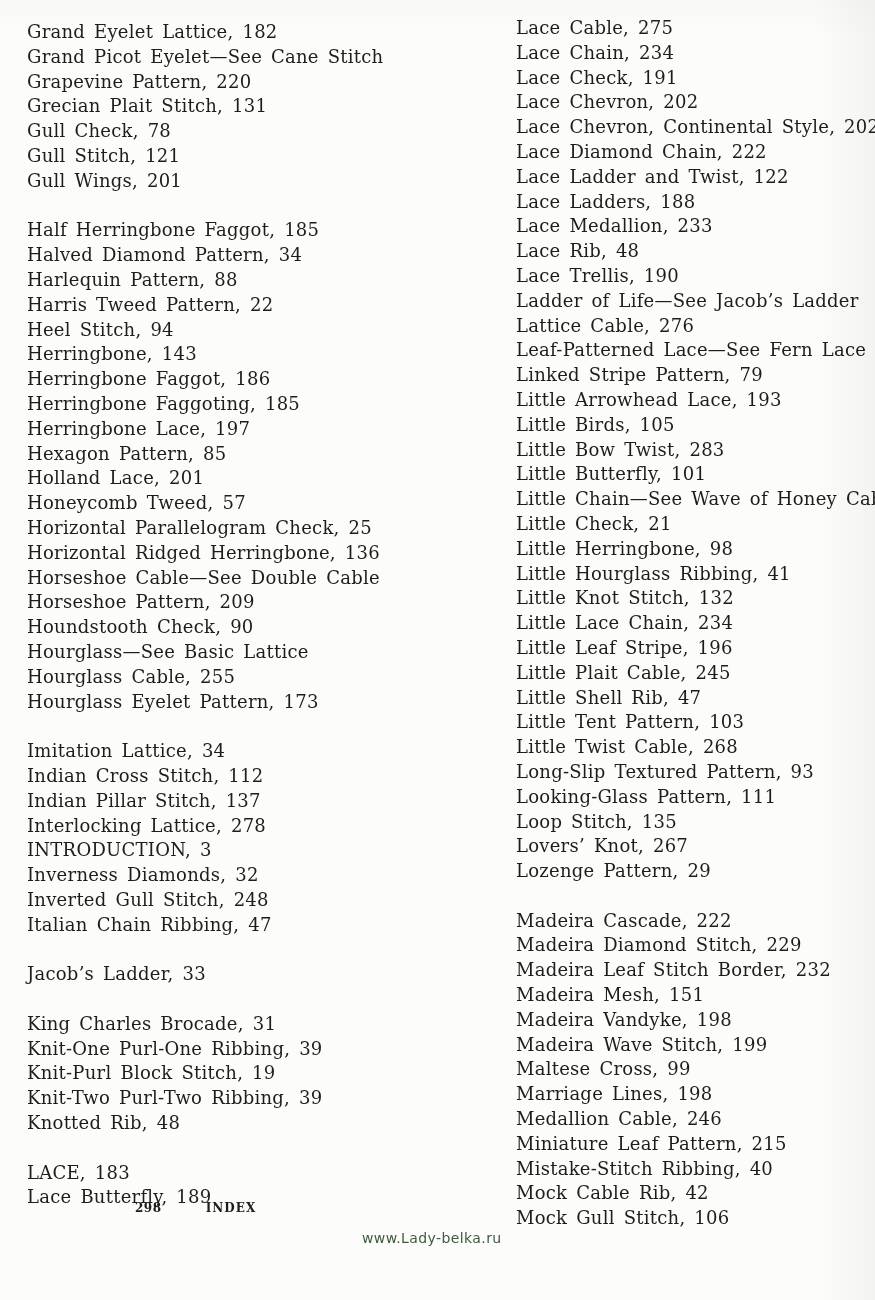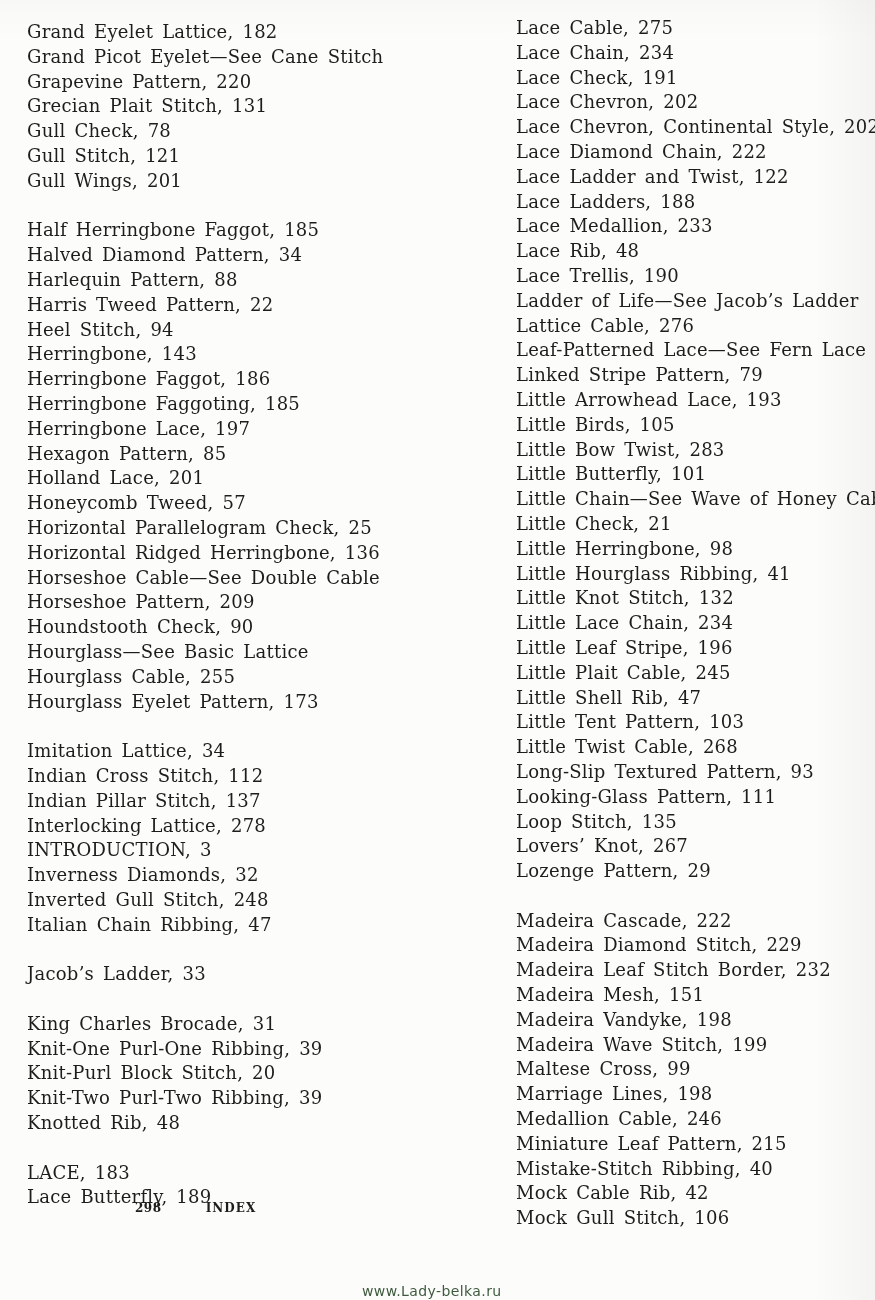--- a/index.html
+++ b/index.html
@@ -30,21 +30,21 @@
     line-height: 24.8px;
     font-size: 18px;
     white-space: nowrap;
     letter-spacing: 0.25px;
     word-spacing: 3px;
   }
   .line.blank {  }
   .watermark {
     position: absolute;
     left: 362px;
-    top: 1282px;
+    top: 1229px;
     font-family: "DejaVu Sans", sans-serif;
     font-size: 14px;
     line-height: 18px;
     letter-spacing: 0.4px;
     color: #3e5a3e;
   }
   .footer {
     position: absolute;
     left: 135px;
     top: 1196px;
@@ -104,21 +104,21 @@
       <div class="line">Interlocking Lattice, 278</div>
       <div class="line">INTRODUCTION, 3</div>
       <div class="line">Inverness Diamonds, 32</div>
       <div class="line">Inverted Gull Stitch, 248</div>
       <div class="line">Italian Chain Ribbing, 47</div>
       <div class="line blank"></div>
       <div class="line">Jacob’s Ladder, 33</div>
       <div class="line blank"></div>
       <div class="line">King Charles Brocade, 31</div>
       <div class="line">Knit-One Purl-One Ribbing, 39</div>
-      <div class="line">Knit-Purl Block Stitch, 20</div>
+      <div class="line">Knit-Purl Block Stitch, 19</div>
       <div class="line">Knit-Two Purl-Two Ribbing, 39</div>
       <div class="line">Knotted Rib, 48</div>
       <div class="line blank"></div>
       <div class="line">LACE, 183</div>
       <div class="line">Lace Butterfly, 189</div>
     </div>
 
   <div class="col col-right" id="col-right">
       <div class="line">Lace Cable, 275</div>
       <div class="line">Lace Chain, 234</div>

